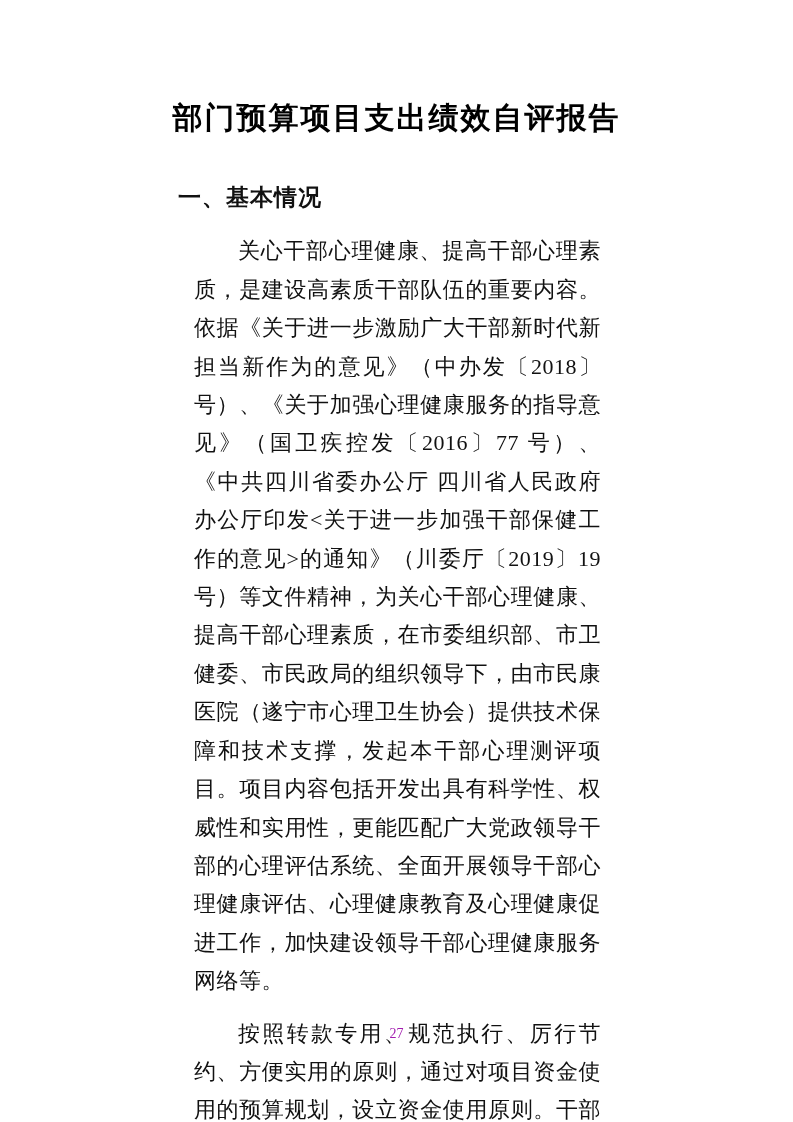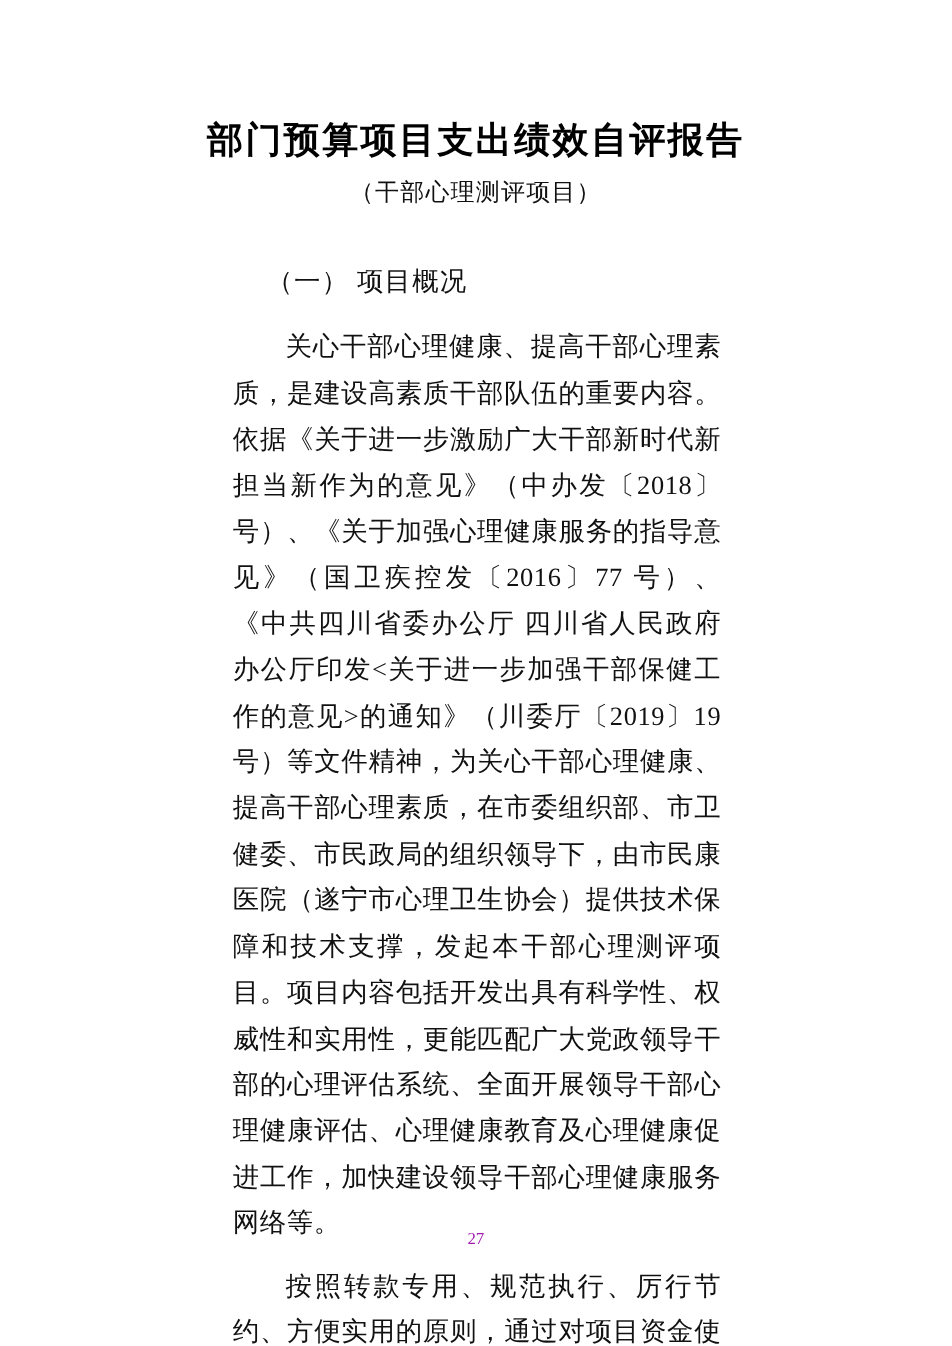--- a/index.html
+++ b/index.html
@@ -77,26 +77,25 @@
     color: #a21caf;
   }
 </style>
 </head>
 <body>
 
 <div class="page">
 
   <h1 class="title">部门预算项目支出绩效自评报告</h1>
 
-  <div class="subtitle">（干部心理测评项目）</div>
 
   <div class="content">
 
+    <h2 class="sec-heading">一、基本情况</h2>
 
-    <h3 class="sub-heading">（一） 项目概况</h3>
 
     <p class="para">关心干部心理健康、提高干部心理素质，是建设高素质干部队伍的重要内容。依据《关于进一步激励广大干部新时代新担当新作为的意见》（中办发〔2018〕号）、《关于加强心理健康服务的指导意见》（国卫疾控发〔2016〕77 号）、《中共四川省委办公厅 四川省人民政府办公厅印发&lt;关于进一步加强干部保健工作的意见&gt;的通知》（川委厅〔2019〕19 号）等文件精神，为关心干部心理健康、提高干部心理素质，在市委组织部、市卫健委、市民政局的组织领导下，由市民康医院（遂宁市心理卫生协会）提供技术保障和技术支撑，发起本干部心理测评项目。项目内容包括开发出具有科学性、权威性和实用性，更能匹配广大党政领导干部的心理评估系统、全面开展领导干部心理健康评估、心理健康教育及心理健康促进工作，加快建设领导干部心理健康服务网络等。</p>
 
 
     <p class="para cut">按照转款专用、规范执行、厉行节约、方便实用的原则，通过对项目资金使用的预算规划，设立资金使用原则。干部心理评估系统开发严格按照《四川省科技计划项目专项资金管理办法》（川财规〔2019〕10 号）、《四川省深化省级财政科技计划管</p>
 
   </div>
 
   <div class="pageno">27</div>
 

